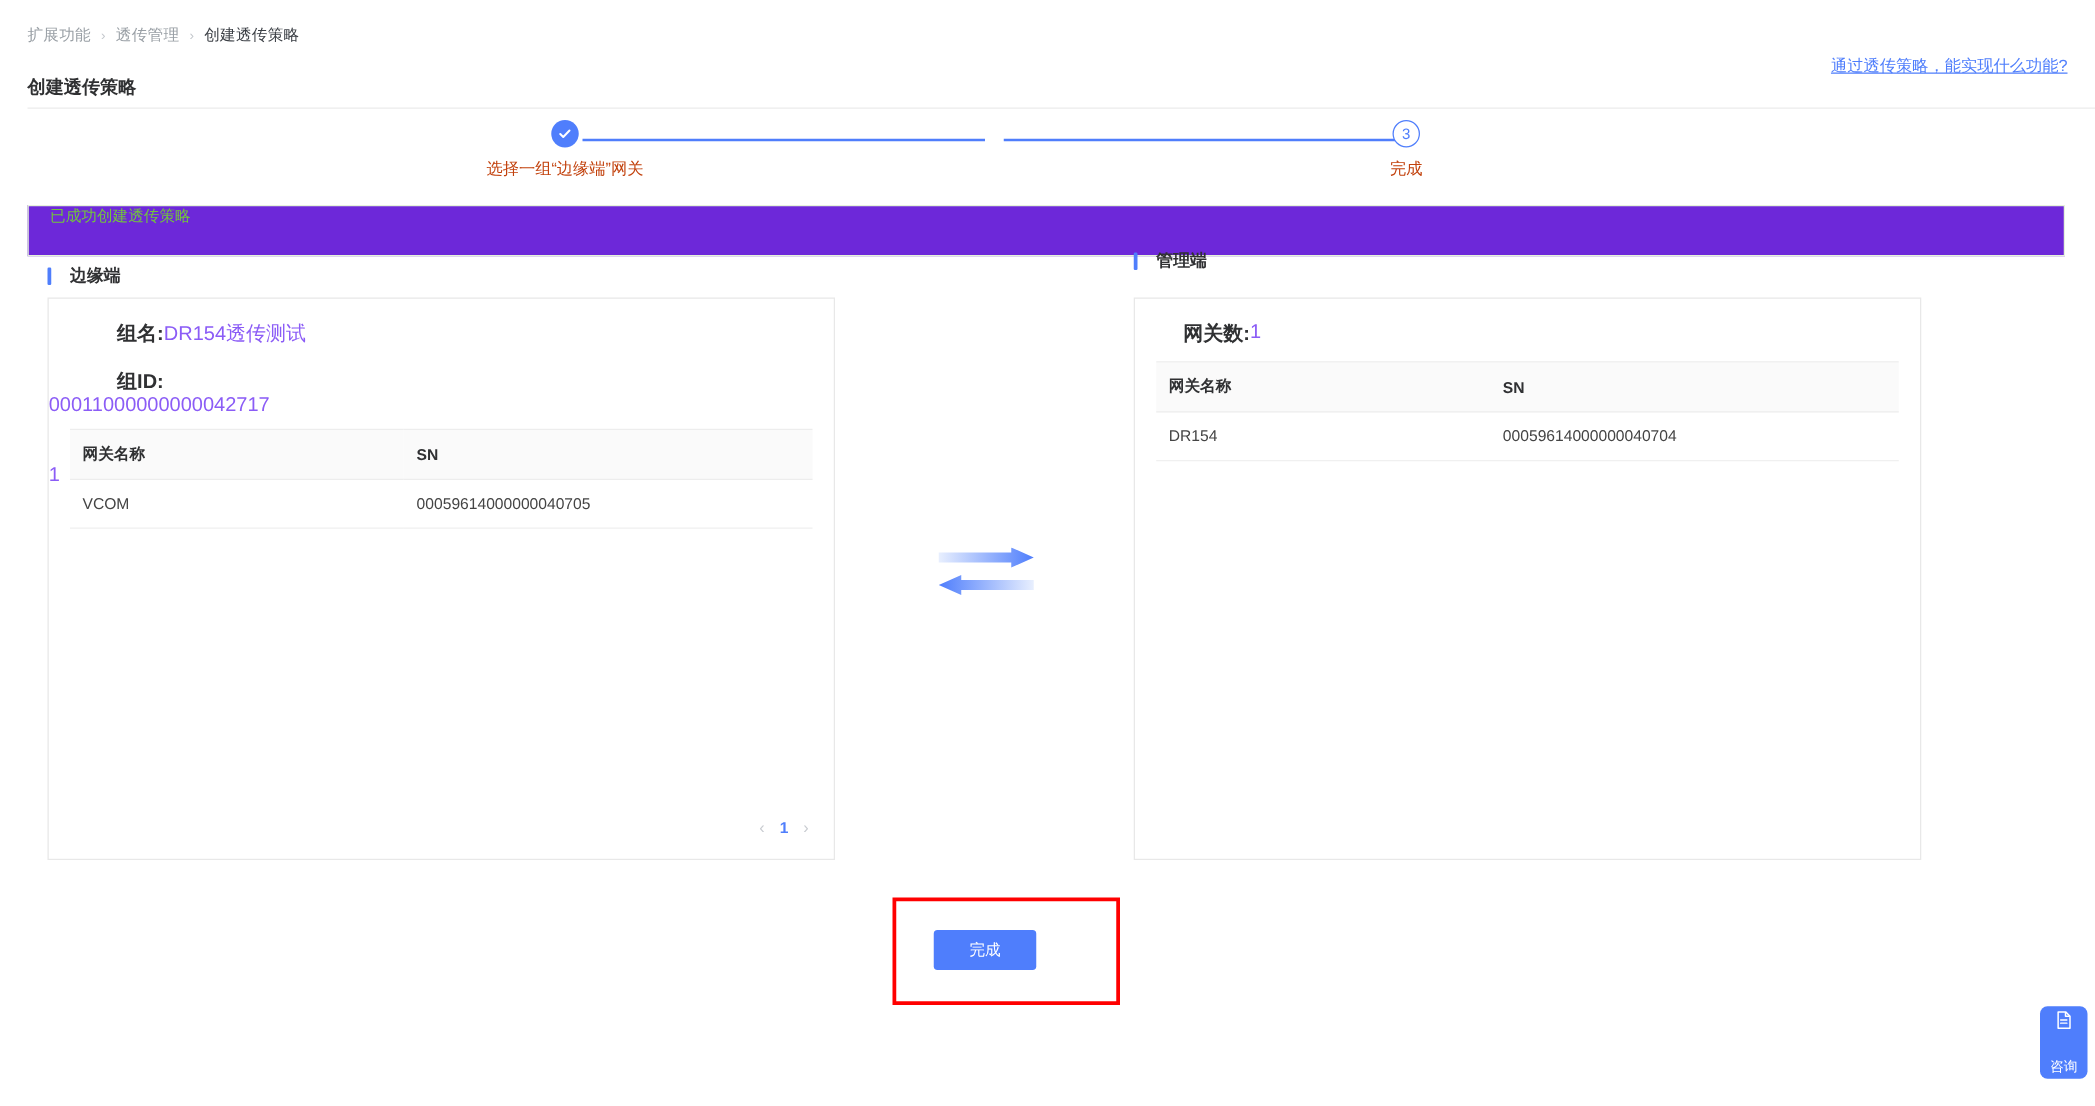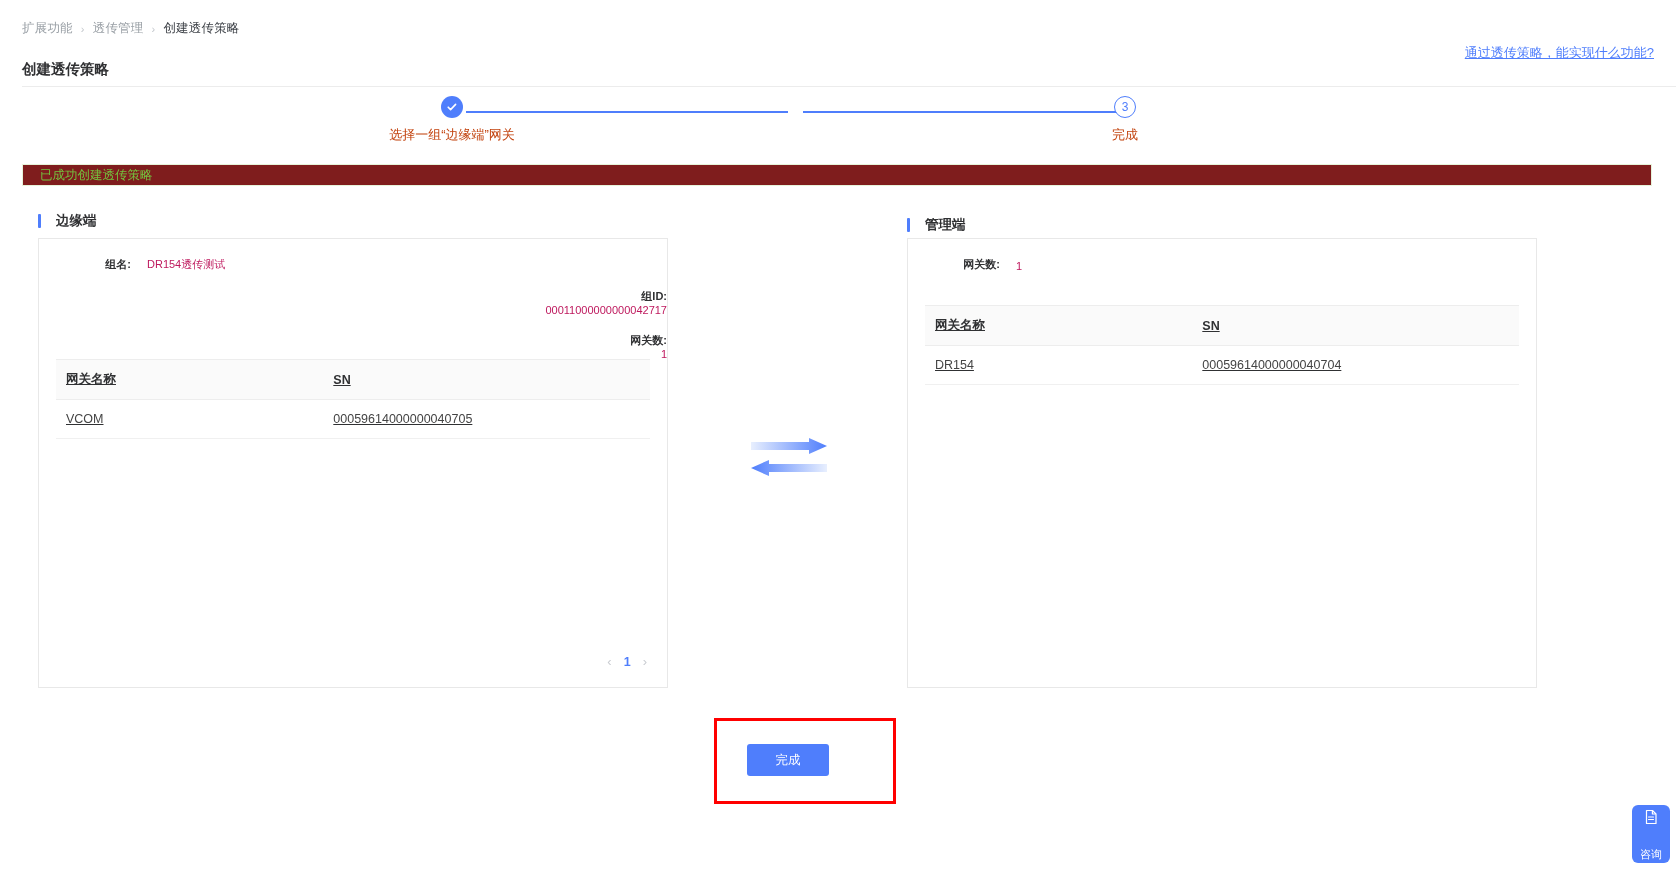--- a/index.html
+++ b/index.html
@@ -67,50 +67,50 @@
     font-size: 12px; font-weight: 400;
   }
   .step-label {
     margin-top: 8px; font-size: 13px; color: #c2410c;
     white-space: nowrap; text-align: center;
   }
 
   
   .banner {
     position: absolute; left: 22px; top: 164px;
-    width: 1630px; height: 22px;
-    background: #7f1d1d; border: 1px solid #e6f3da;
-    display: flex; align-items: center; padding-left: 17px;
+    width: 1630px; height: 41px;
+    background: #6d28d9; border: 1px solid #e6f3da;
+    display: flex; align-items: flex-start; padding-left: 17px;
   }
   .banner-text { font-size: 12.5px; color: #73c33e; }
 
   
   .sec-head {
     position: absolute; display: flex; align-items: center; gap: 15px;
   }
   .sec-head.left  { left: 38px;  top: 212px; }
-  .sec-head.right { left: 907px; top: 216px; }
+  .sec-head.right { left: 907px; top: 200px; }
   .sec-bar { width: 3px; height: 14px; background: #4f7efc; border-radius: 1px; }
   .sec-title { font-size: 13.5px; font-weight: bold; color: #303133; }
 
   
   .card {
     position: absolute; background: #fff; border: 1px solid #e8e8e8;
   }
   .card.left  { left: 38px;  top: 238px; width: 630px; height: 450px; }
   .card.right { left: 907px; top: 238px; width: 630px; height: 450px; }
 
-  .kv { display: flex; align-items: flex-end; font-size: 11px; }
+  .kv { display: flex; align-items: flex-start; font-size: 16px; }
   .kv + .kv { margin-top: 17px; flex-direction: column; }
   .kv .k { width: 92px; text-align: right; color: #303133; font-weight: bold; }
-  .kv .v { margin-left: 16px; color: #be185d; }
+  .kv .v { color: #8b5cf6; }
   .kv-block { padding: 18px 0 0 0; }
   .kv-block.lone { padding-top: 18px; }
 
-  .tbl { width: calc(100% - 34px); margin: 16px 17px; border-collapse: collapse; text-decoration: underline; }
+  .tbl { width: calc(100% - 34px); margin: 0 17px; border-collapse: collapse; }
   .tbl thead th {
     background: #fafafa; border-top: 1px solid #ededed; border-bottom: 1px solid #ededed;
     font-size: 12.5px; font-weight: bold; color: #303133;
     text-align: left; padding: 11px 10px;
   }
   .tbl thead th.c1 { width: 45%; padding-left: 10px; }
   .tbl tbody td {
     font-size: 12.5px; color: #444; padding: 12px 10px;
     border-bottom: 1px solid #f0f0f0;
   }

